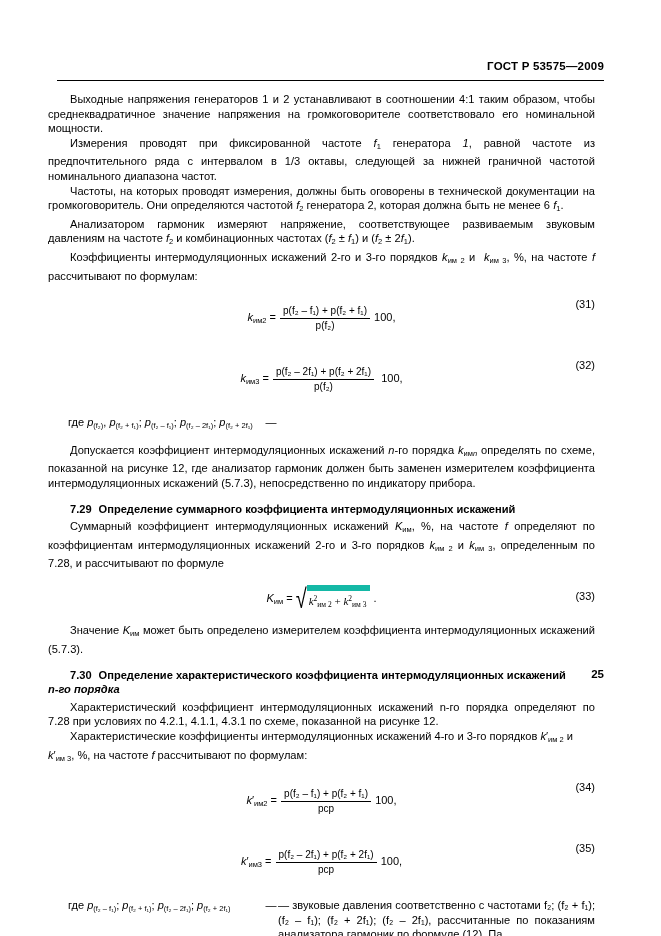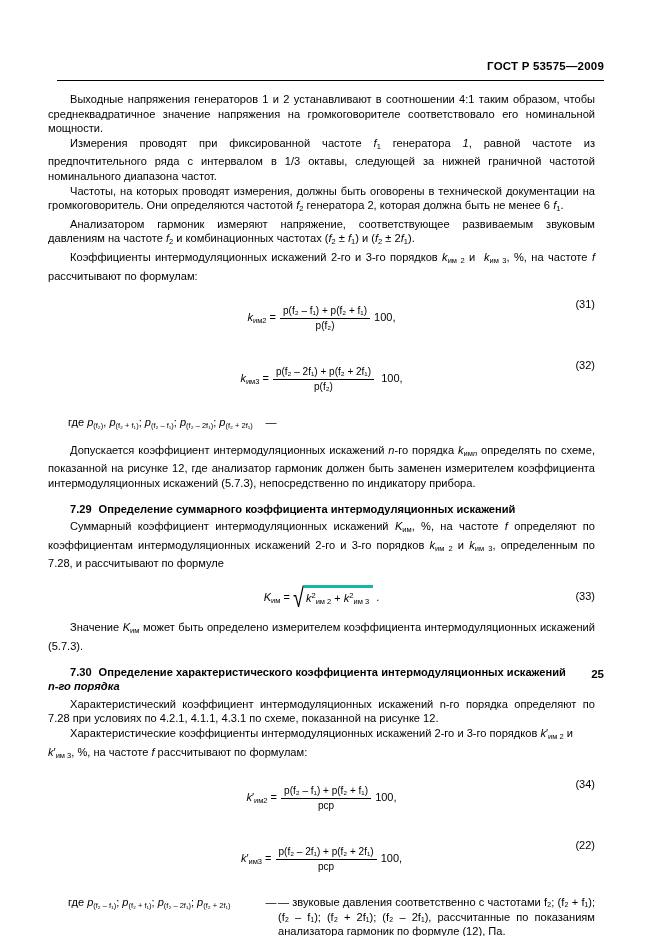--- a/index.html
+++ b/index.html
@@ -133,24 +133,25 @@
   }
   .sqrt-sign {
     display: inline-block;
     font-size: 20px;
     line-height: 18px;
     vertical-align: middle;
     transform: scaleY(1.35);
   }
   .sqrt-body {
     display: inline-block;
-    border-top: 3px solid #14b8a6;
+    border-top: 6px solid #14b8a6;
     padding: 1px 4px 1px 2px;
     vertical-align: middle;
     font-size: 11px;
+    font-family: Liberation Serif, serif;
   }
   .pagenum {
     position: absolute;
     bottom: 52px;
     right: 57px;
     font-size: 11.5px;
     font-weight: bold;
   }
 </style>
 </head>
@@ -218,21 +219,21 @@
       </div>
       <div class="eqno">(33)</div>
     </div>
 
     <p class="ind" style="margin-top:10px;"><span>Значение </span><span class="it">K</span><sub>им</sub><span> может быть определено измерителем коэффициента интермодуляционных искажений (5.7.3).</span></p>
 
     <p class="sec-head"><span class="num">7.30</span><span>Определение характеристического коэффициента интермодуляционных искажений</span><br><span class="it">n-го порядка</span></p>
 
     <p class="ind"><span>Характеристический коэффициент интермодуляционных искажений n-го порядка определяют по 7.28 при условиях по 4.2.1, 4.1.1, 4.3.1 по схеме, показанной на рисунке 12.</span></p>
 
-    <p class="ind"><span>Характеристические коэффициенты интермодуляционных искажений 2-го и 3-го порядков </span><span class="it">k</span>′<sub>им 2</sub><span> и </span><br><span class="it">k</span>′<sub>им 3</sub><span>, %, на частоте </span><span class="it">f</span><span> рассчитывают по формулам:</span></p>
+    <p class="ind"><span>Характеристические коэффициенты интермодуляционных искажений 4-го и 3-го порядков </span><span class="it">k</span>′<sub>им 2</sub><span> и </span><br><span class="it">k</span>′<sub>им 3</sub><span>, %, на частоте </span><span class="it">f</span><span> рассчитывают по формулам:</span></p>
 
     <div class="formula-row">
       <div class="formula">
         <span class="it">k</span>′<sub>им2</sub> =
         <span class="frac">
           <span class="num-part">p(f₂ – f₁) + p(f₂ + f₁)</span>
           <span class="den-part">pср</span>
         </span>
         <span>100,</span>
       </div>
@@ -241,21 +242,21 @@
 
     <div class="formula-row">
       <div class="formula">
         <span class="it">k</span>′<sub>им3</sub> =
         <span class="frac">
           <span class="num-part">p(f₂ – 2f₁) + p(f₂ + 2f₁)</span>
           <span class="den-part">pср</span>
         </span>
         <span>100,</span>
       </div>
-      <div class="eqno">(22)</div>
+      <div class="eqno">(35)</div>
     </div>
 
     <div class="where-block">
       <div class="where-left">
         <span>где</span>
         <span class="it">p</span><sub>(f₂ – f₁)</sub>; <span class="it">p</span><sub>(f₂ + f₁)</sub>; <span class="it">p</span><sub>(f₂ – 2f₁)</sub>; <span class="it">p</span><sub>(f₂ + 2f₁)</sub>
       </div>
       <div class="where-dash">—</div>
       <div class="where-right">
         <span>— звуковые давления соответственно с частотами f₂; (f₂ + f₁);</span>

